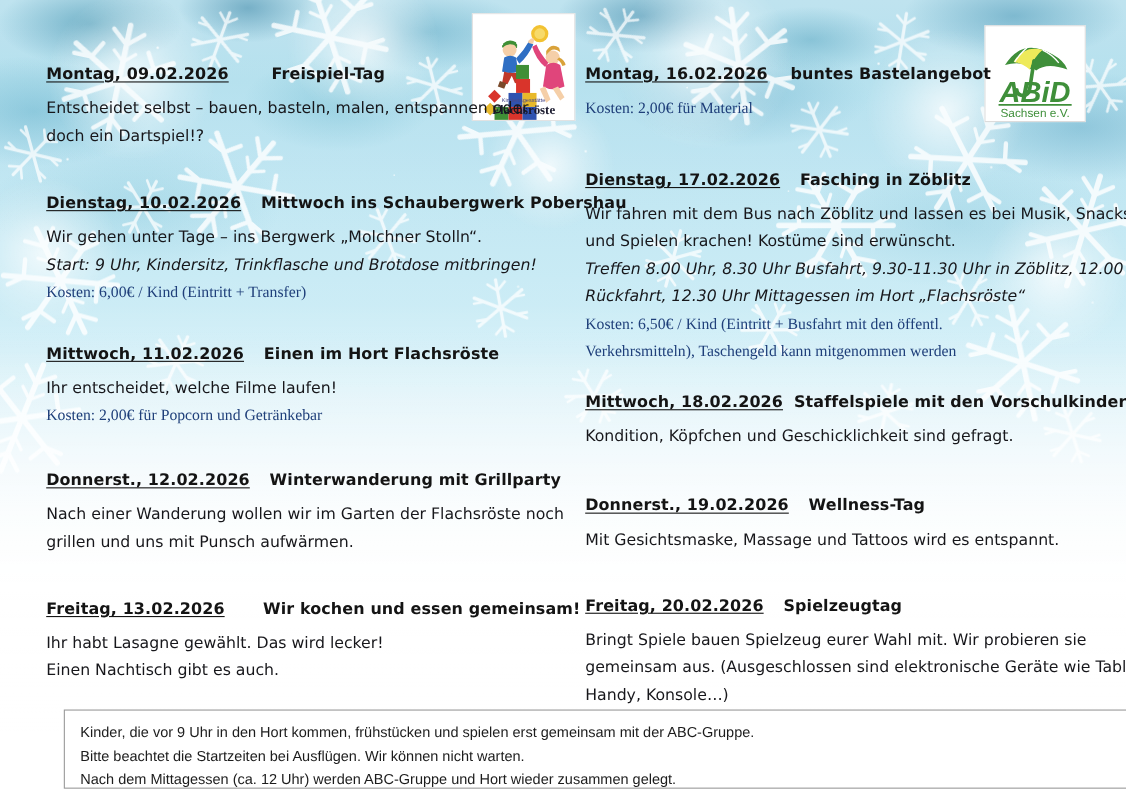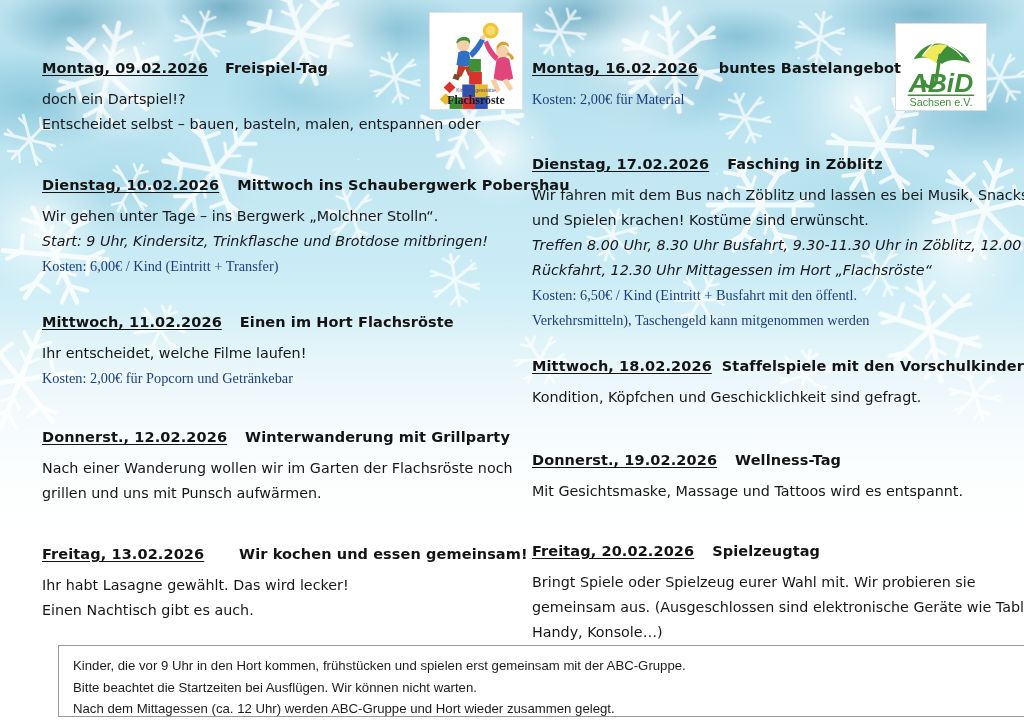--- a/index.html
+++ b/index.html
@@ -333,24 +333,24 @@
         </g>
 
         <text x="46" y="70" font-family="'Liberation Sans',sans-serif" font-size="27" font-weight="bold" font-style="italic" fill="#3f8f3a" text-anchor="middle">ABiD</text>
         <line x1="12" y1="73" x2="80" y2="73" stroke="#3f8f3a" stroke-width="1.6"></line>
         <text x="46" y="84" font-family="'Liberation Sans',sans-serif" font-size="11" fill="#3f8f3a" text-anchor="middle">Sachsen e.V.</text>
       </svg>
     </div>
 
     <div class="column" id="column-left">
         <div class="entry" style="top: 60px;">
-          <div class="entry-head"><span class="entry-date">Montag, 09.02.2026</span><span class="entry-title" style="margin-left: 17px;">Freispiel-Tag</span></div>
-          <div class="entry-body">
+          <div class="entry-head"><span class="entry-date">Montag, 09.02.2026</span><span class="entry-title" style="margin-left: 39px;">Freispiel-Tag</span></div>
+          <div class="entry-body">
+            <div class="line">Entscheidet selbst – bauen, basteln, malen, entspannen oder</div>
             <div class="line">doch ein Dartspiel!?</div>
-            <div class="line">Entscheidet selbst – bauen, basteln, malen, entspannen oder</div>
           </div>
         </div>
         <div class="entry" style="top: 177px;">
           <div class="entry-head"><span class="entry-date">Dienstag, 10.02.2026</span><span class="entry-title" style="margin-left: 18px;">Mittwoch ins Schaubergwerk Pobershau</span></div>
           <div class="entry-body">
             <div class="line">Wir gehen unter Tage – ins Bergwerk „Molchner Stolln“.</div>
             <div class="line italic">Start: 9 Uhr, Kindersitz, Trinkflasche und Brotdose mitbringen!</div>
             <div class="line cost">Kosten: 6,00€ / Kind (Eintritt + Transfer)</div>
           </div>
         </div>
@@ -403,21 +403,21 @@
         </div>
         <div class="entry" style="top: 452px;">
           <div class="entry-head"><span class="entry-date">Donnerst., 19.02.2026</span><span class="entry-title" style="margin-left: 18px;">Wellness-Tag</span></div>
           <div class="entry-body">
             <div class="line">Mit Gesichtsmaske, Massage und Tattoos wird es entspannt.</div>
           </div>
         </div>
         <div class="entry" style="top: 543px;">
           <div class="entry-head"><span class="entry-date">Freitag, 20.02.2026</span><span class="entry-title" style="margin-left: 18px;">Spielzeugtag</span></div>
           <div class="entry-body">
-            <div class="line">Bringt Spiele oder Spielzeug eurer Wahl mit. Wir probieren sie</div>
+            <div class="line">Bringt Spiele bauen Spielzeug eurer Wahl mit. Wir probieren sie</div>
             <div class="line">gemeinsam aus. (Ausgeschlossen sind elektronische Geräte wie Tablet,</div>
             <div class="line">Handy, Konsole…)</div>
           </div>
         </div>
       </div>
 
     <div id="footer-note">
         <div class="line">Kinder, die vor 9 Uhr in den Hort kommen, frühstücken und spielen erst gemeinsam mit der ABC-Gruppe.</div>
         <div class="line">Bitte beachtet die Startzeiten bei Ausflügen. Wir können nicht warten.</div>
         <div class="line">Nach dem Mittagessen (ca. 12 Uhr) werden ABC-Gruppe und Hort wieder zusammen gelegt.</div>

